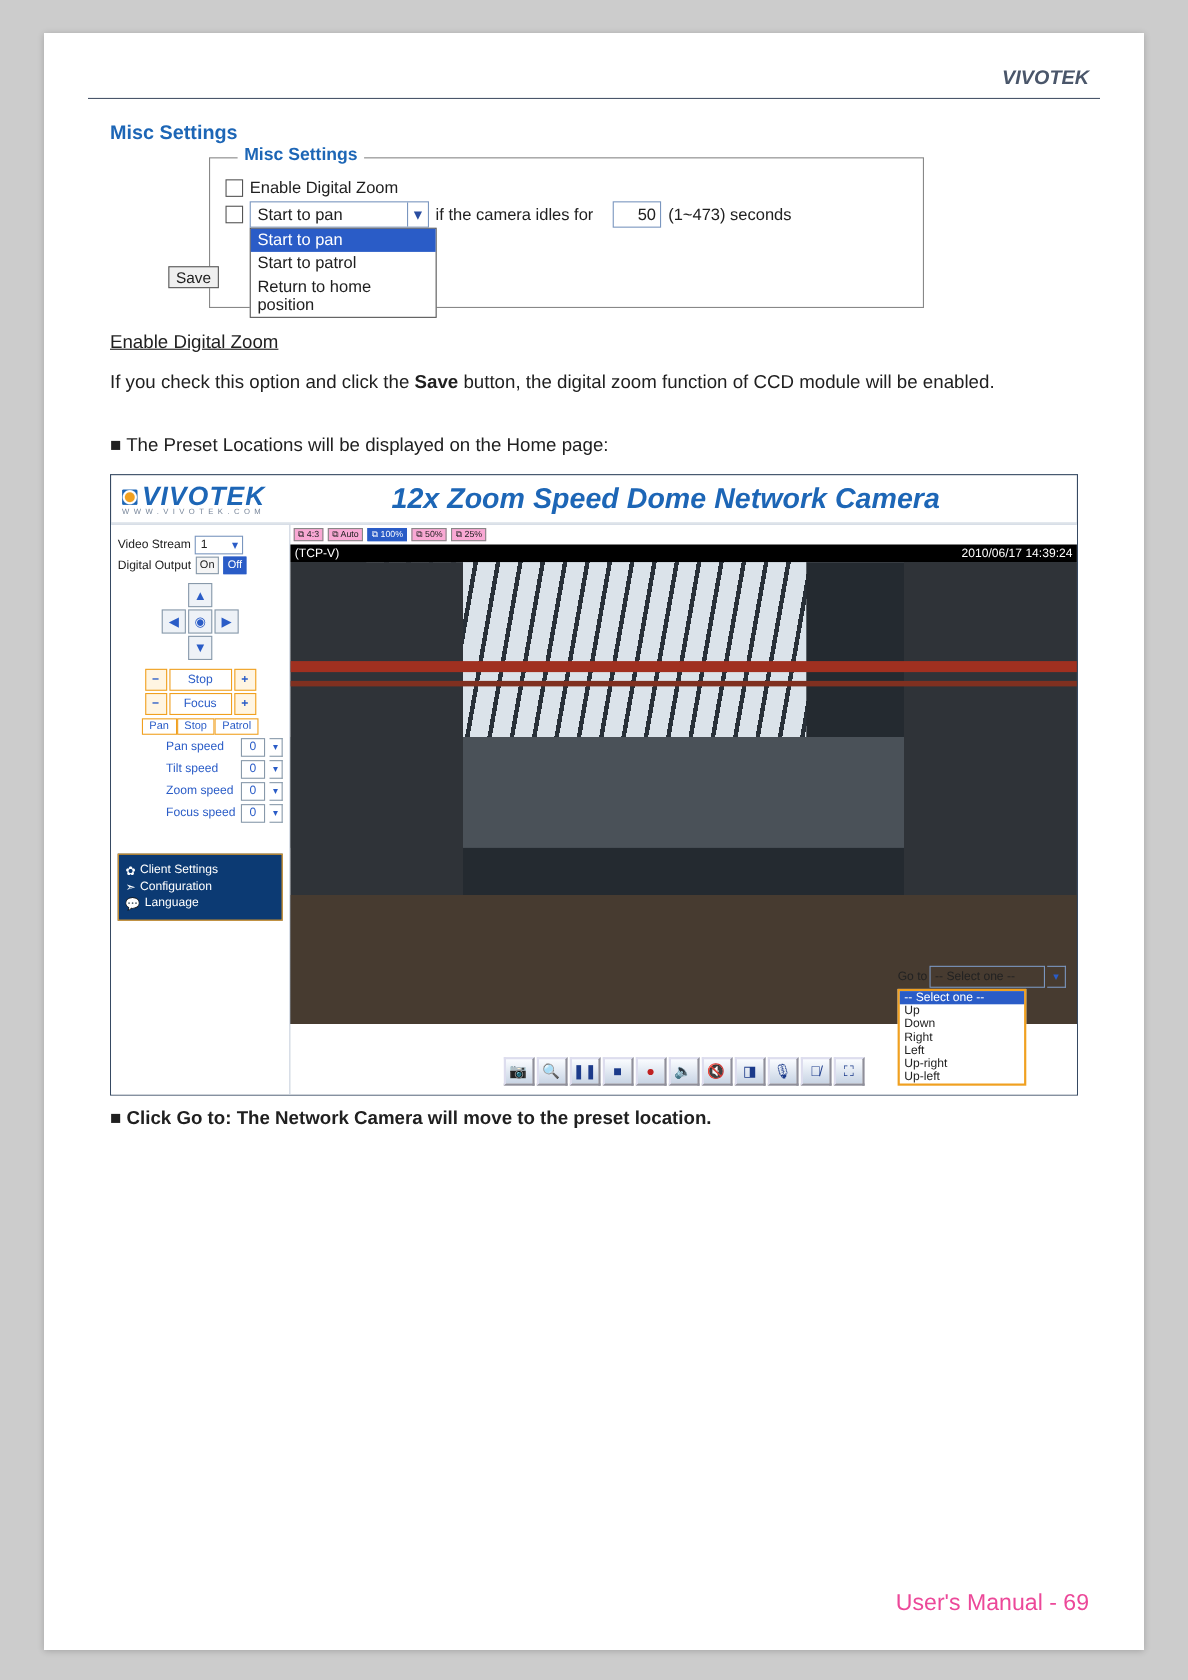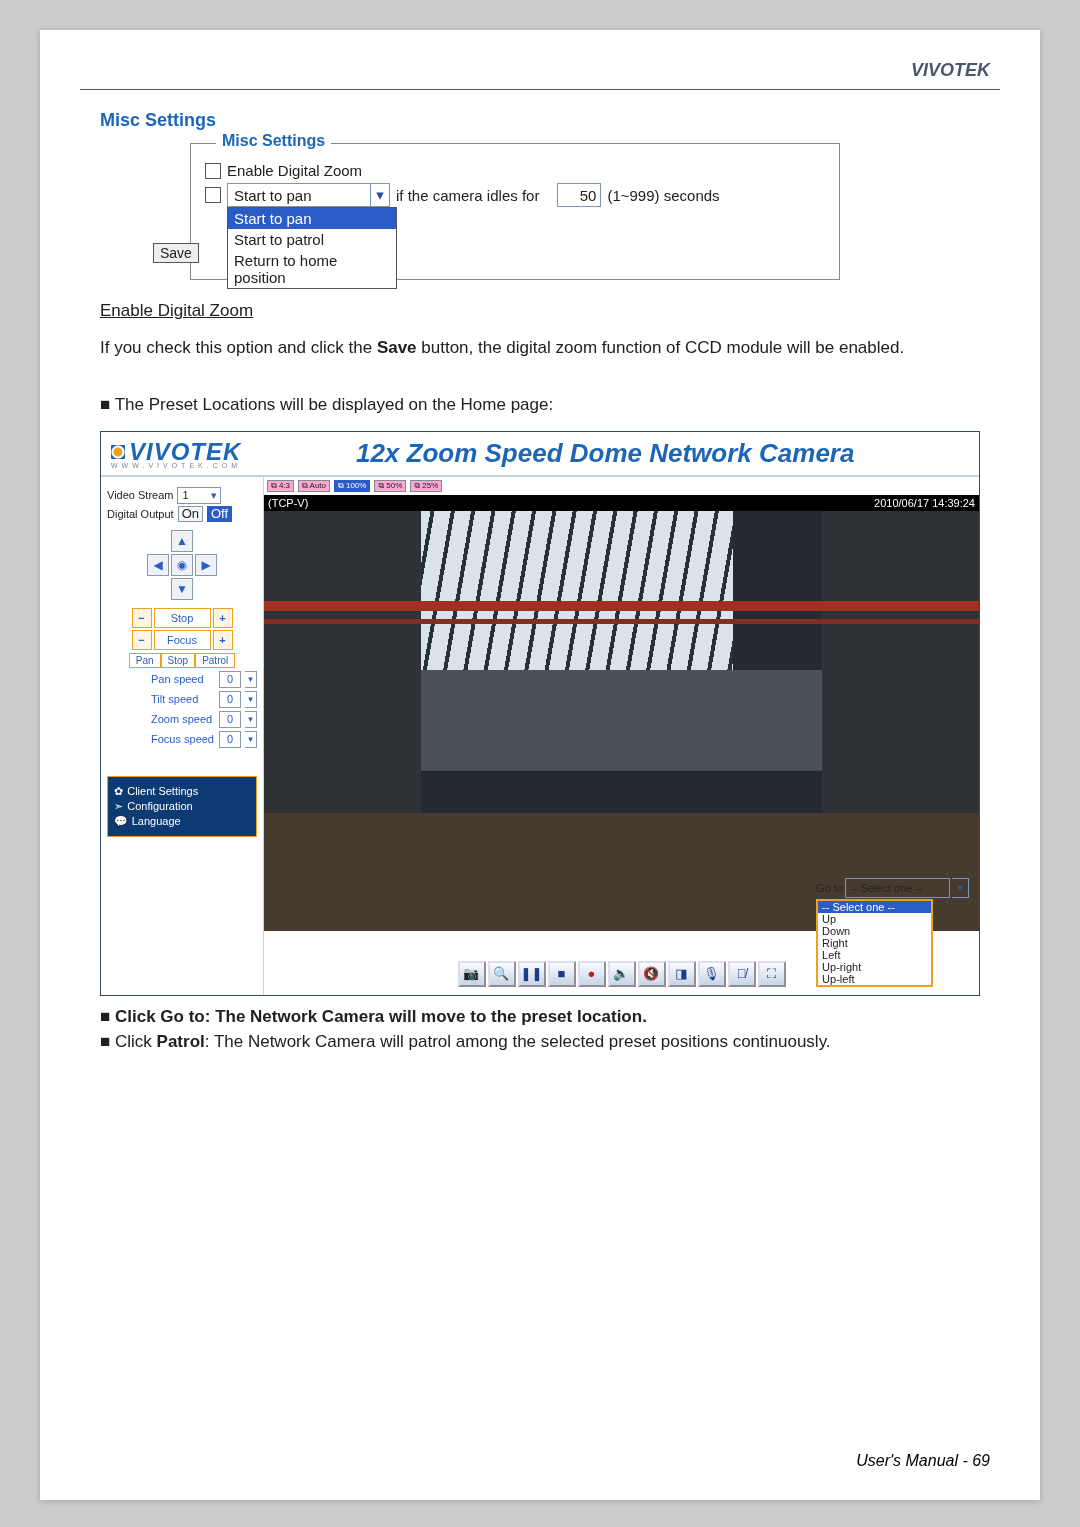--- a/index.html
+++ b/index.html
@@ -121,21 +121,21 @@
   }
   .cam-body{
     display:flex;background:#fff;border-top:1px solid #c8d1dd;
   }
   .cam-side{
     width:150px;padding:8px 6px;border-right:1px solid #c8d1dd;
     font-size:11px;color:#222;
   }
   .side-row{display:flex;align-items:center;gap:4px;margin:2px 0;}
   .mini-sel{border:1px solid #7a96bf;padding:0 4px;height:15px;display:flex;align-items:center;justify-content:space-between;width:34px;}
-  .sm-btn{border:1px solid #8899aa;padding:0 3px;height:14px;font-size:13px;display:inline-flex;align-items:center;background:#f5f5f5;}
+  .sm-btn{border:1px solid #8899aa;padding:0 3px;height:14px;font-size:10px;display:inline-flex;align-items:center;background:#f5f5f5;}
   .sm-btn.sel{background:#2a5cc7;color:#fff;border-color:#2a5cc7;}
   .dpad{display:grid;grid-template-columns:repeat(3,22px);grid-template-rows:repeat(3,22px);gap:2px;justify-content:center;margin:8px 0;}
   .dpad .db{border:1px solid #8899aa;background:#eef2f7;display:flex;align-items:center;justify-content:center;color:#2a5cc7;font-size:12px;}
   .dpad .blank{border:none;background:none;}
   .zf-row{display:flex;align-items:center;gap:2px;justify-content:center;margin:2px 0;color:#2a5cc7;font-size:11px;}
   .zf-btn{border:1px solid #f0a020;width:18px;height:18px;display:flex;align-items:center;justify-content:center;background:#fff5e2;font-weight:bold;}
   .zf-mid{width:55px;border:1px solid #f0a020;height:18px;display:flex;align-items:center;justify-content:center;}
   .three-btn-row{display:flex;gap:0;margin:3px 0;justify-content:center;}
   .tb{border:1px solid #f0a020;padding:1px 6px;font-size:10px;color:#2a5cc7;background:#fff;}
   .spd-row{display:flex;align-items:center;gap:4px;margin:3px 0;color:#2a5cc7;padding-left:44px;}
@@ -179,21 +179,21 @@
   }
   .goto-row{display:flex;align-items:center;gap:2px;}
   .goto-sel{border:1px solid #7a96bf;height:18px;display:flex;align-items:center;width:95px;padding:0 4px;font-size:11px;}
   .goto-dd-btn{width:16px;height:18px;border:1px solid #7a96bf;border-left:none;display:flex;align-items:center;justify-content:center;color:#2a5cc7;font-size:10px;}
   .goto-list{
     border:2px solid #f0a020;background:#fff;margin-top:1px;width:113px;font-size:11px;
   }
   .goto-list .gopt{padding:0 4px;}
   .goto-list .gsel{background:#2a5cc7;color:#fff;}
   .footer{
-    position:absolute;bottom:30px;right:50px;color:#000000;font-style:italic;font-size:16px;
+    position:absolute;bottom:30px;right:50px;color:#ec4899;font-size:21px;
   }
 </style>
 </head>
 <body>
 
 <div class="page">
   <div class="header">VIVOTEK</div>
   <div class="hr"></div>
 
   <div class="content">
@@ -209,21 +209,21 @@
       </div>
 
       <div class="row" style="position:relative;">
         <span class="chk"></span>
         <div class="select-closed">
           <span class="val">Start to pan</span>
           <span class="dd-btn">▾</span>
         </div>
         <span>if the camera idles for</span>
         <span class="numbox">50</span>
-        <span>(1~999) seconds</span>
+        <span>(1~473) seconds</span>
 
         <div class="dd-list" style="left:22px;top:24px;">
           <div class="opt sel">Start to pan</div>
           <div class="opt">Start to patrol</div>
           <div class="opt">Return to home position</div>
         </div>
       </div>
 
       <div class="save-wrap">
         <span class="btn-save">Save</span>
@@ -376,19 +376,18 @@
               <div class="gopt">Up-left</div>
             </div>
           </div>
           <div style="height:64px;"></div>
         </div>
       </div>
     </div>
 
     <div style="height:8px;"></div>
     <div class="para" style="margin:2px 0;font-weight:bold;">■ <span>Click </span><b>Go to</b><span>: The Network Camera will move to the preset location.</span></div>
-    <div class="para" style="margin:2px 0;">■ <span>Click </span><b>Patrol</b><span>: The Network Camera will patrol among the selected preset positions continuously.</span></div>
   </div>
 
   <div class="footer">
     <span>User's Manual - </span><span>69</span>
   </div>
 </div>
 
 </body></html>

